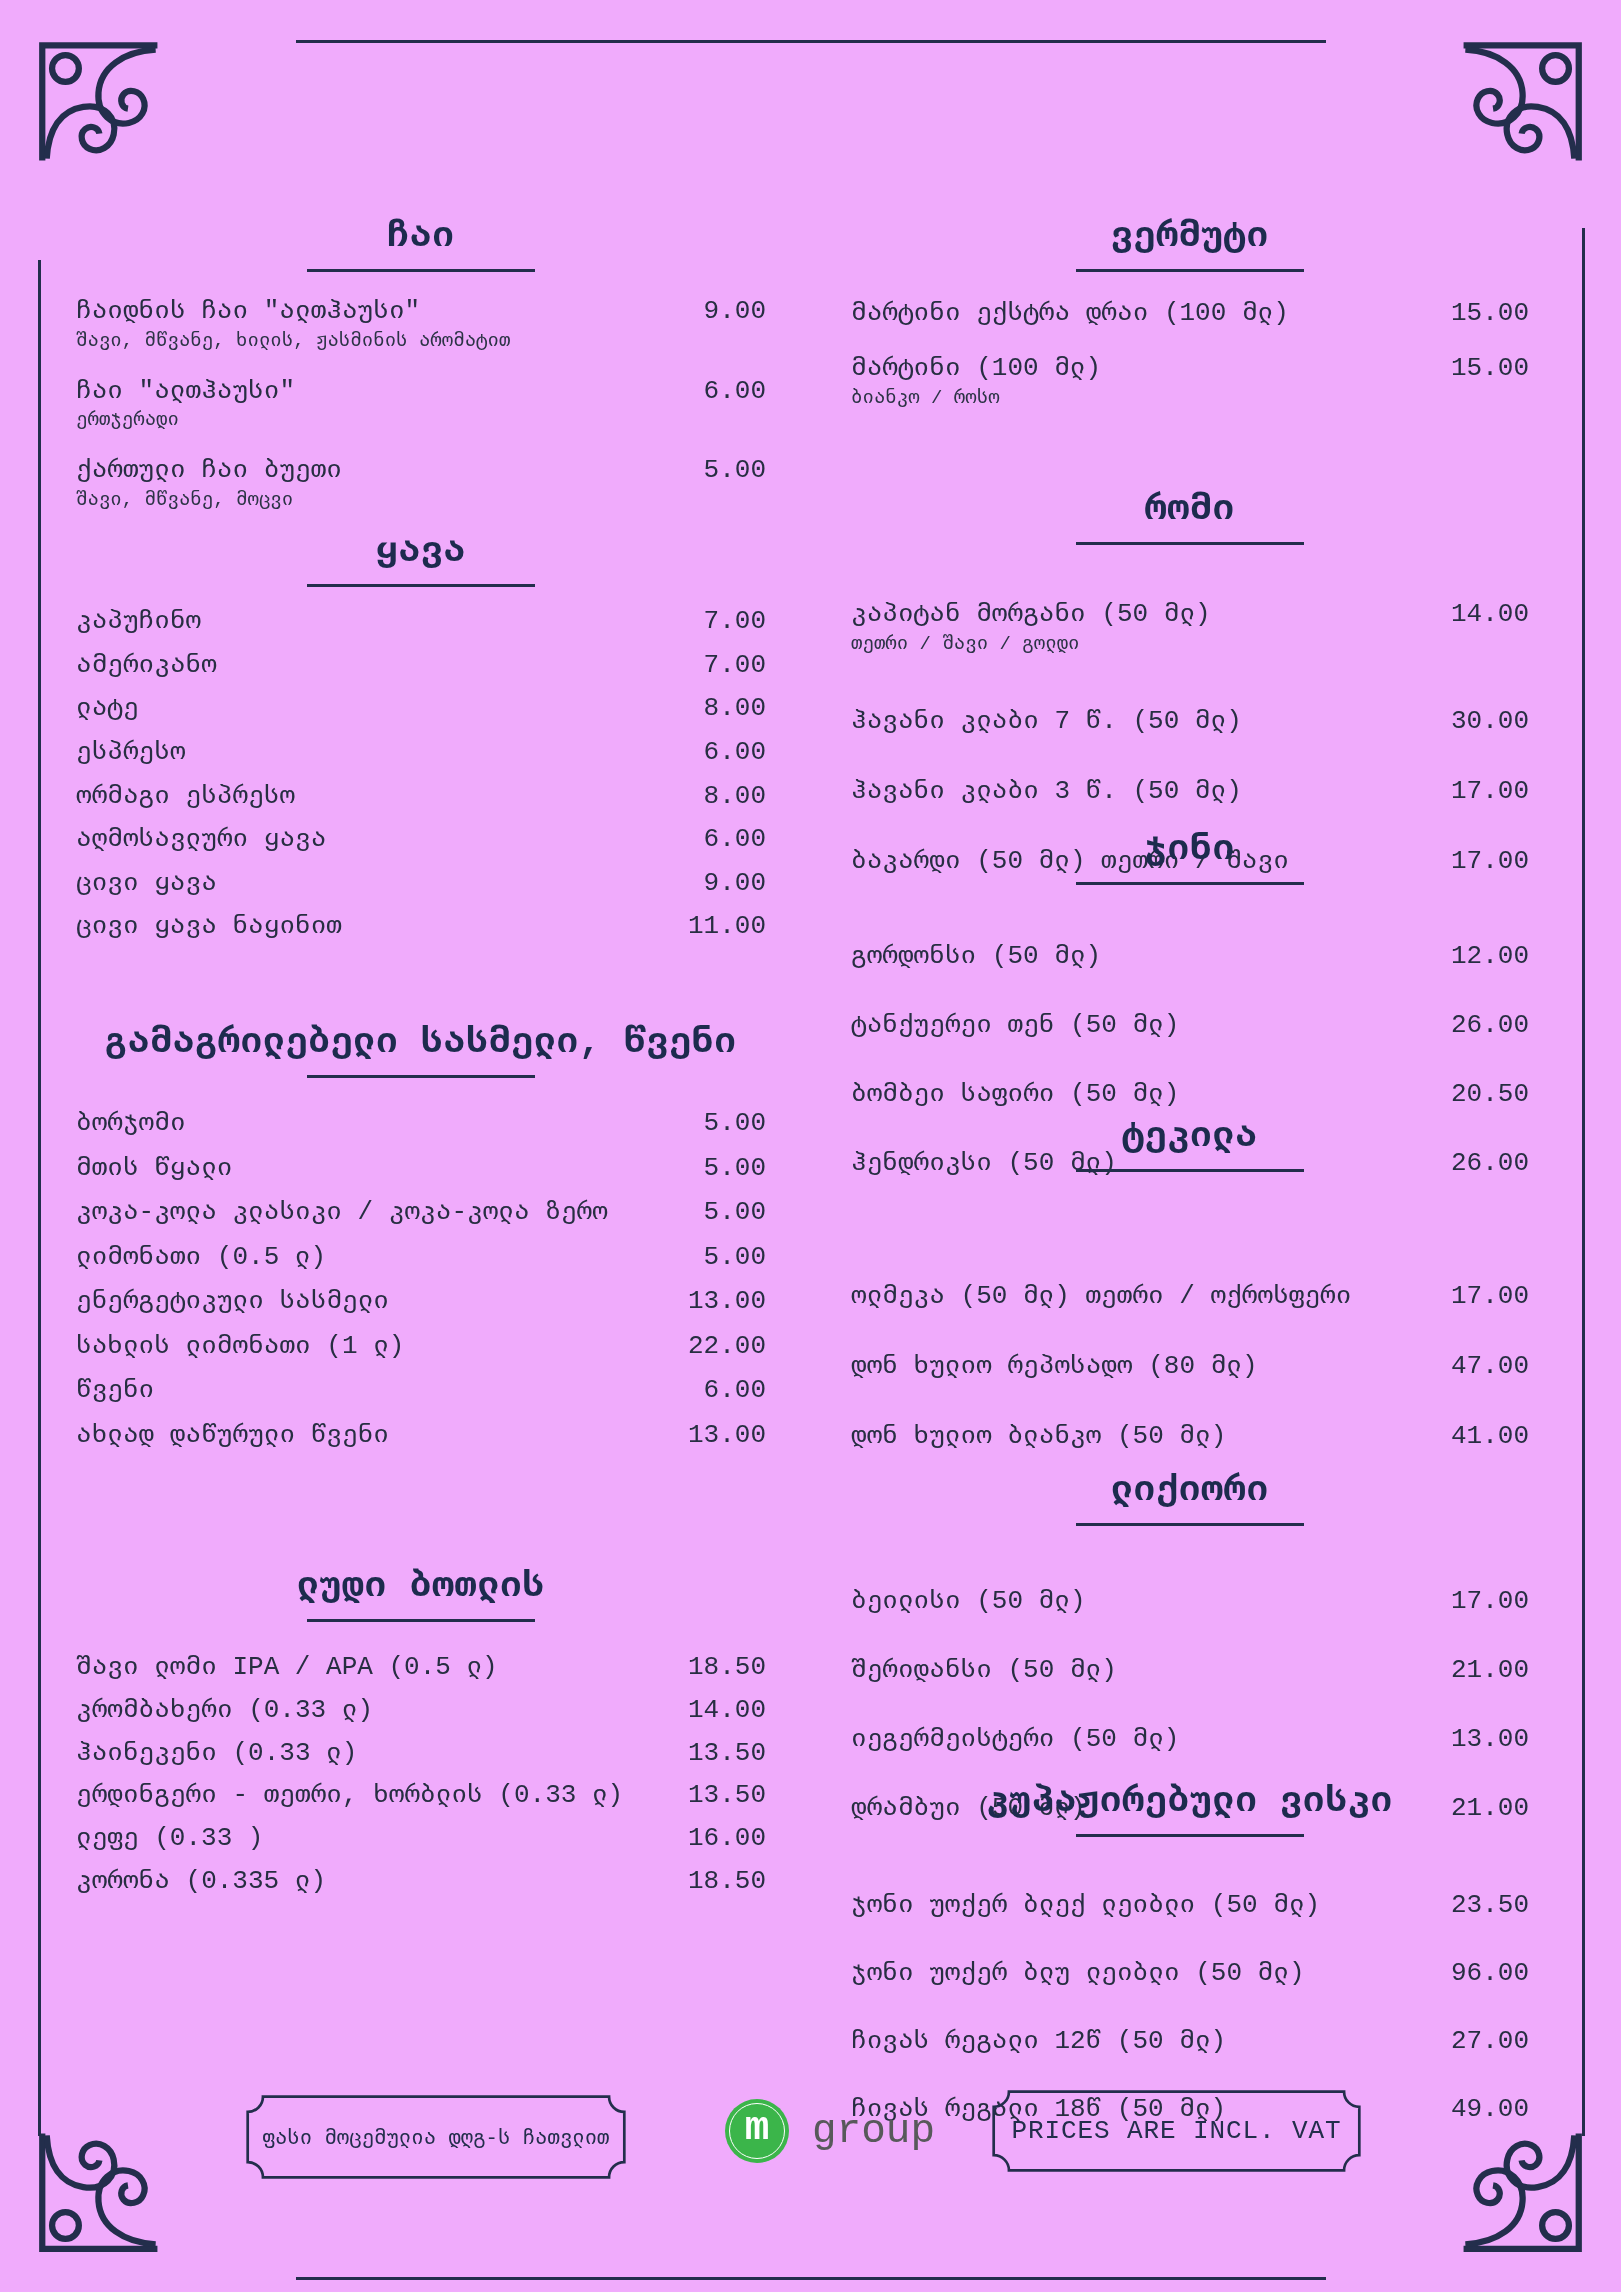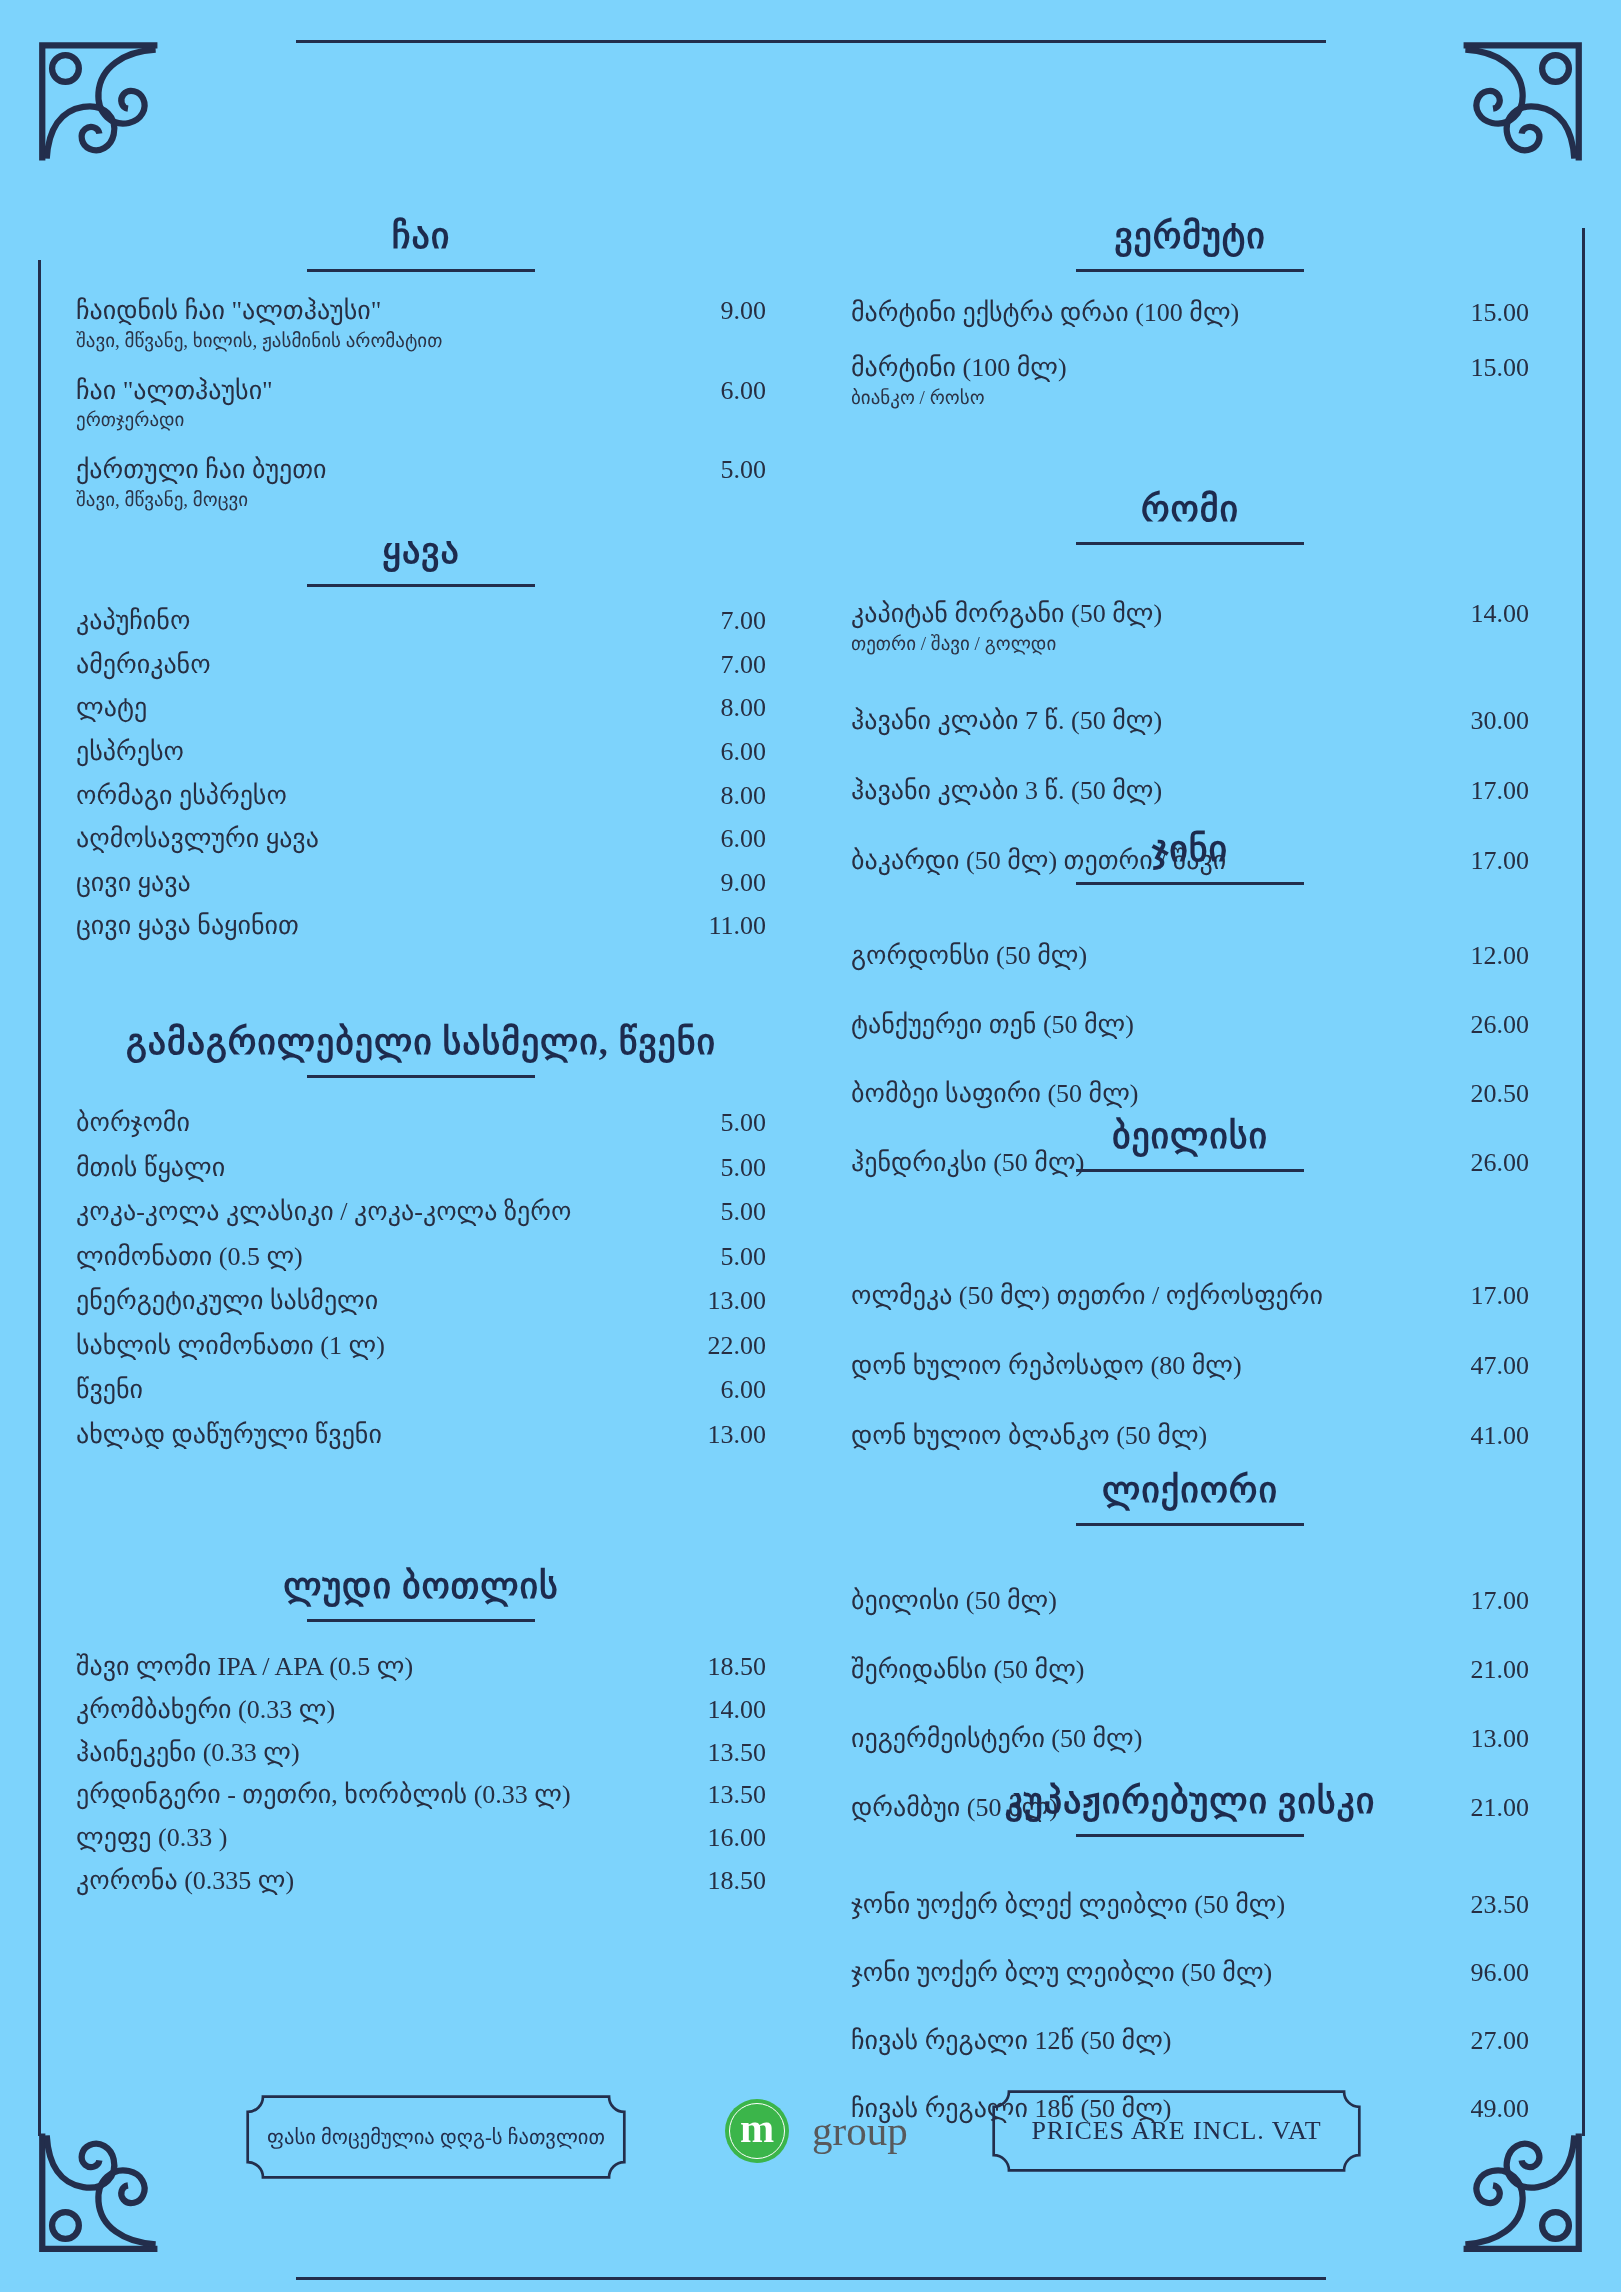--- a/index.html
+++ b/index.html
@@ -1,20 +1,20 @@
 <!DOCTYPE html>
 <html style="font-size:14.3px"><head>
 <meta charset="utf-8">
 <style>
   html,body{margin:0;padding:0;background:#ffffff;}
   .page{
     position:relative;
     width:1621px;height:2293px;
-    background:#7dd3fc;
-    font-family:Liberation Serif, serif;
+    background:#f0abfc;
+    font-family:Liberation Mono, monospace;
     color:#27304a;
     overflow:hidden;
   }
   
   .frame-line{position:absolute;background:#232e4c;}
   .fl-top{left:296px;top:40px;width:1030px;height:2.7px;}
   .fl-bottom{left:296px;top:2277px;width:1030px;height:2.7px;}
   .fl-left{left:38px;top:260px;width:2.7px;height:1876px;}
   .fl-right{left:1582px;top:228px;width:2.7px;height:1908px;}
   
@@ -371,21 +371,21 @@
         </div>
         <div class="row">
           <div class="txt">
             <div class="name">ჰენდრიკსი (50 მლ)</div>
           </div>
           <div class="price">26.00</div>
         </div>
       </div>
   </div>
   <div class="section col-right" id="sec-tequila">
-    <h2>ბეილისი</h2>
+    <h2>ტეკილა</h2>
     <div class="rule"></div>
     <div class="items">
         <div class="row">
           <div class="txt">
             <div class="name">ოლმეკა (50 მლ) თეთრი / ოქროსფერი</div>
           </div>
           <div class="price">17.00</div>
         </div>
         <div class="row">
           <div class="txt">

